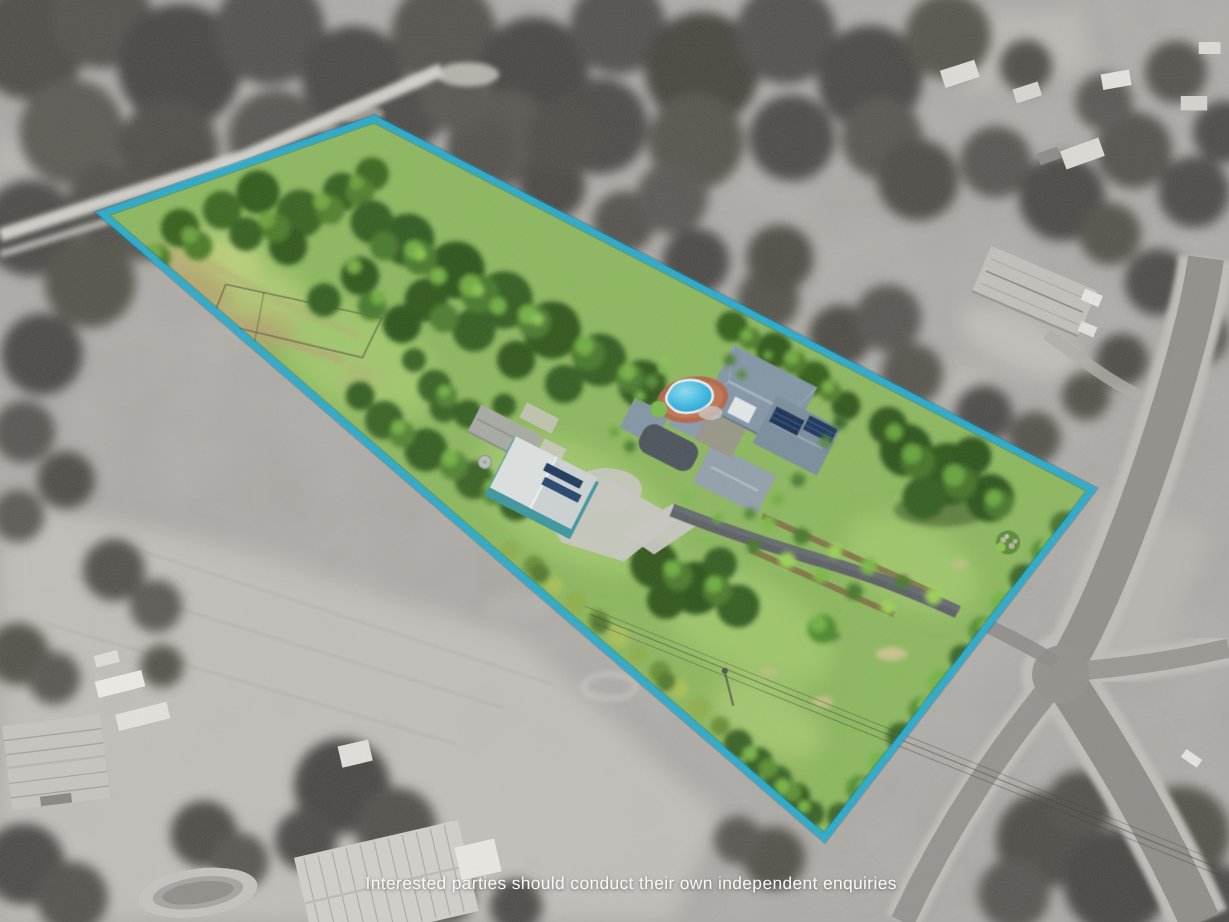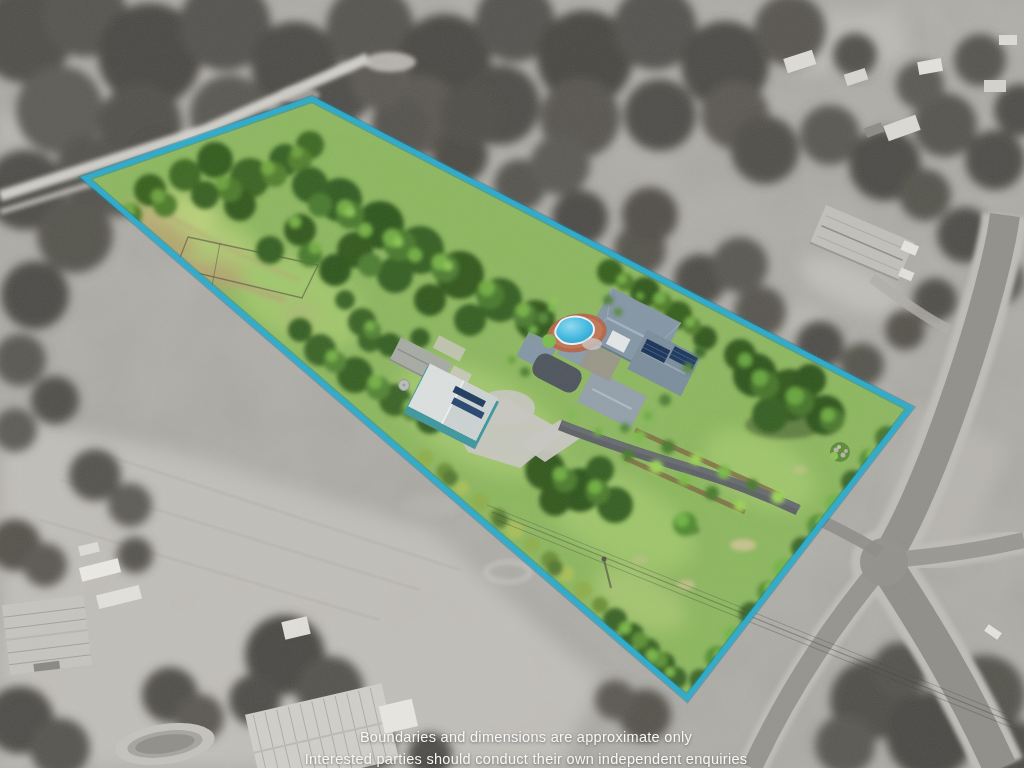--- a/index.html
+++ b/index.html
@@ -527,16 +527,15 @@
     <circle cx="604" cy="559" r="2.5" fill="#55534d"></circle>
   </g>
 
   <polygon points="85,178 312,99 910,408 687,698" fill="none" stroke="#157f9f" stroke-width="8" opacity="0.45" stroke-linejoin="miter"></polygon>
   <polygon points="85,178 312,99 910,408 687,698" fill="none" stroke="#29abce" stroke-width="5" opacity="0.97" stroke-linejoin="miter"></polygon>
 
   <rect x="0" y="0" width="1024" height="768" filter="url(#grain)" opacity="0.5"></rect>
 </svg>
 
 <div class="disclaimer">
-  <div>Boundaries and dimensions are approximate only</div>
   <div>Interested parties should conduct their own independent enquiries</div>
 </div>
 </div>
 
 </body></html>

